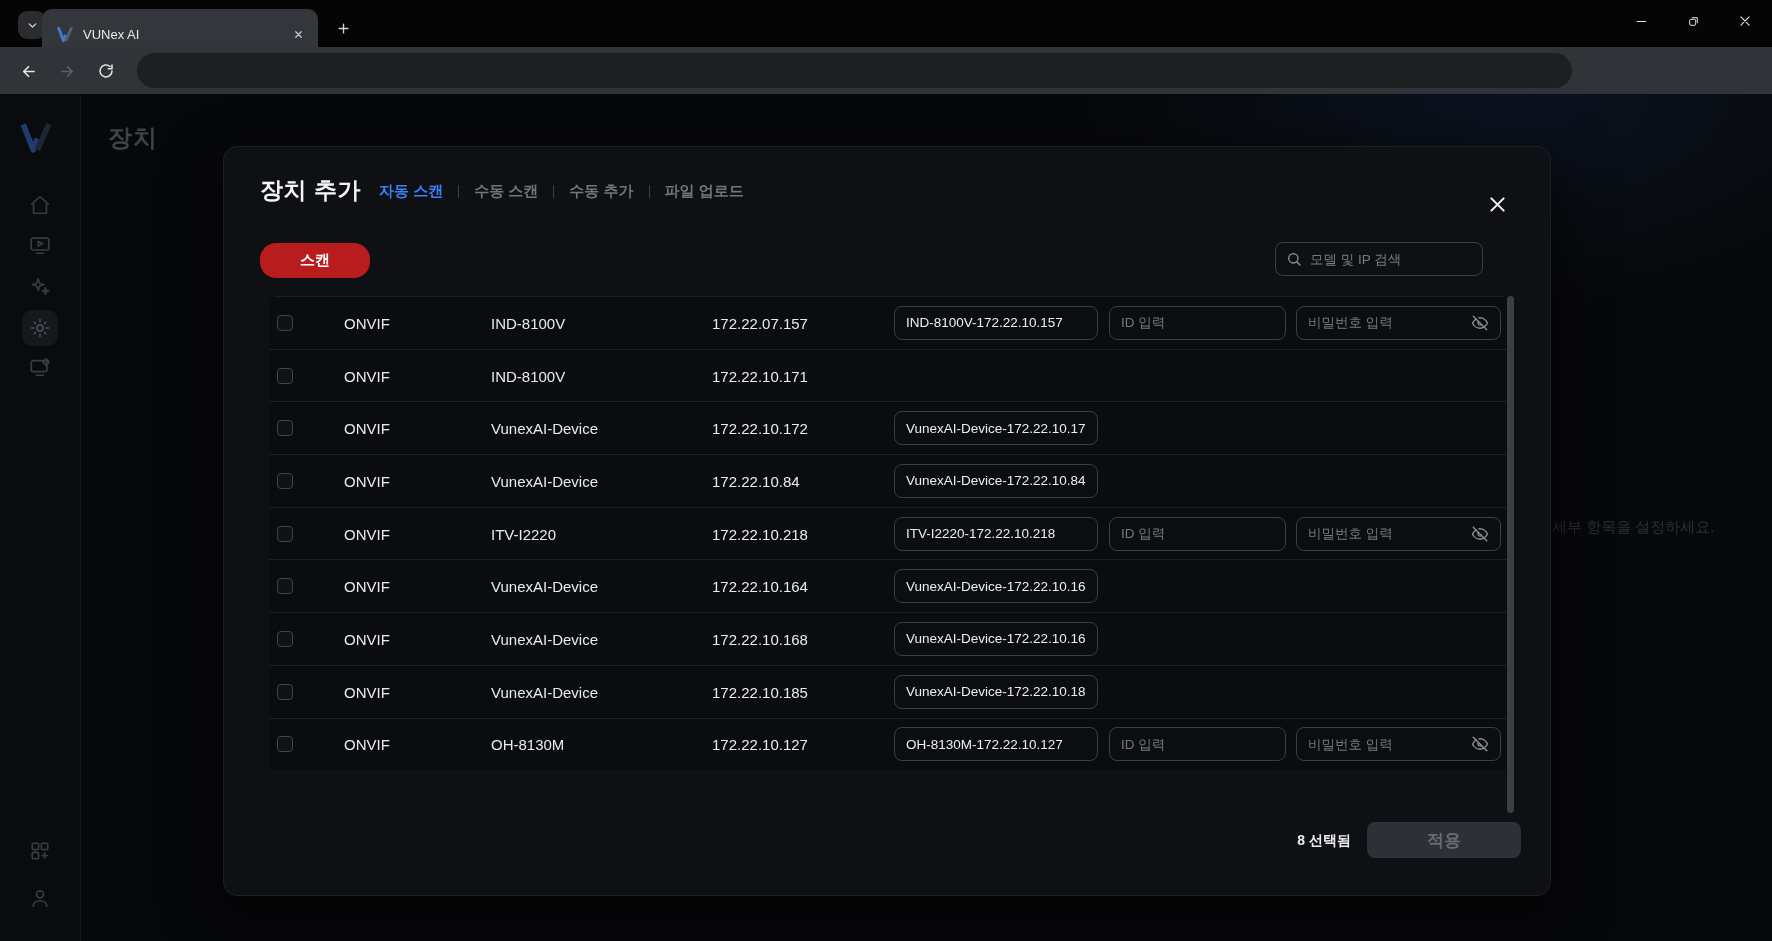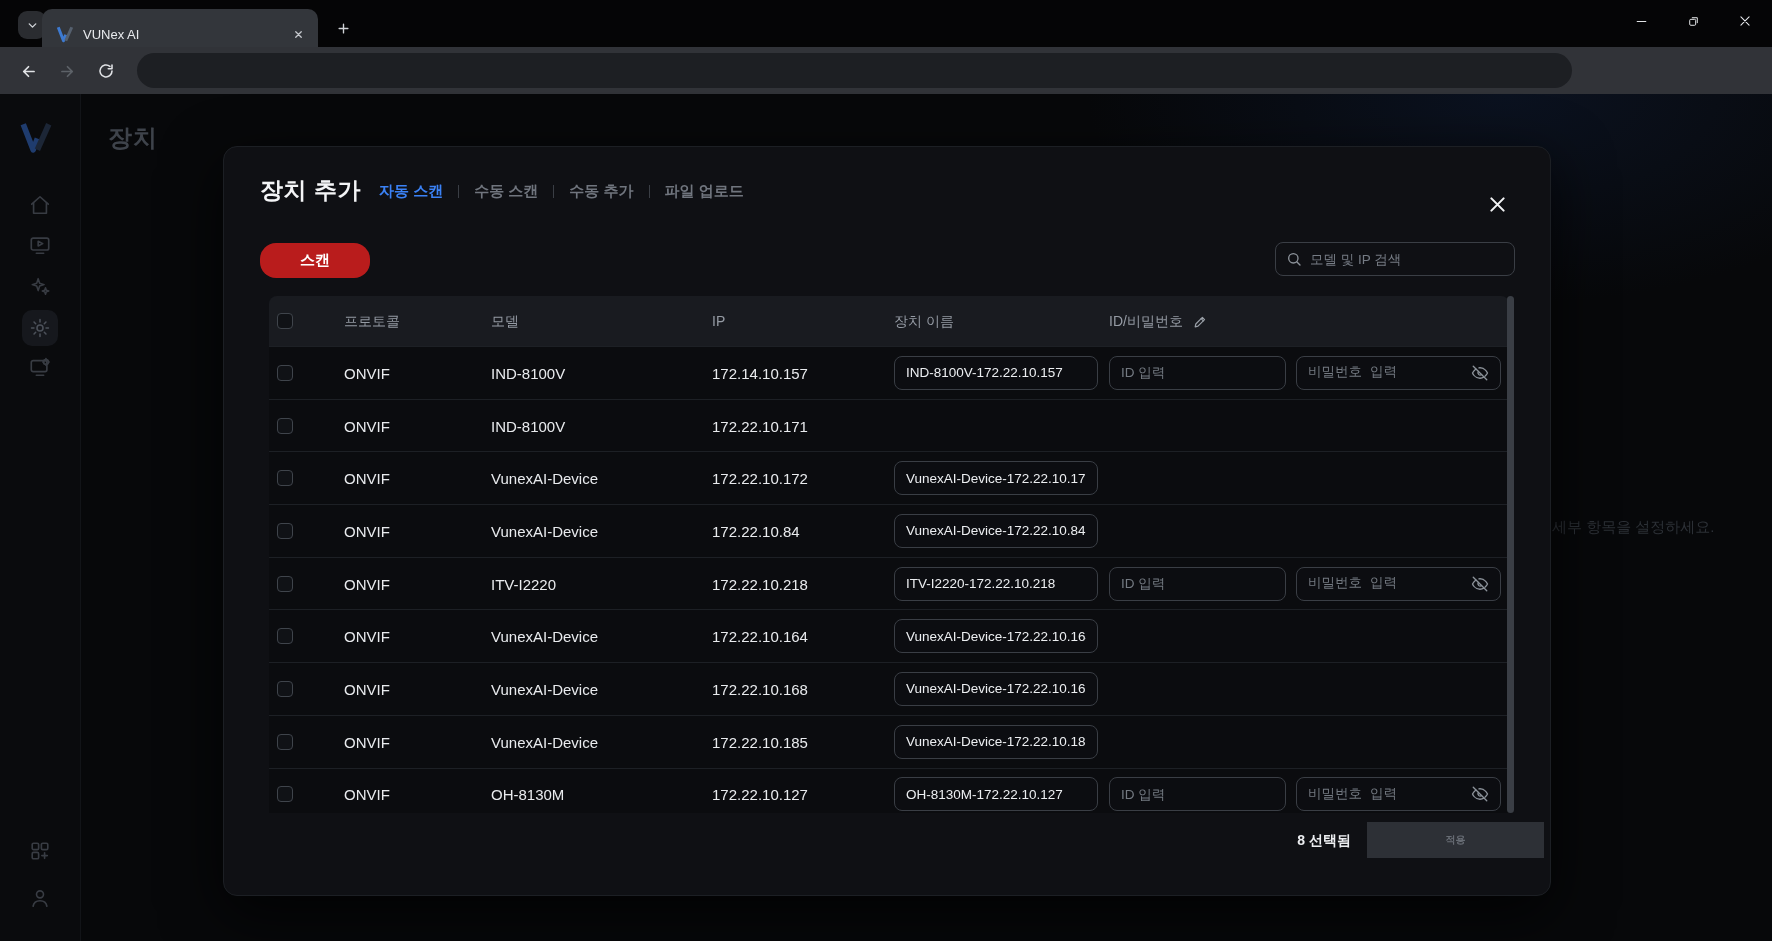--- a/index.html
+++ b/index.html
@@ -46,21 +46,21 @@
     box-shadow:0 18px 60px rgba(0,0,0,.75); z-index:10;padding-left:44px; }
   .modal-title { position:absolute; left:36px; top:28px; font-size:23px; font-weight:700; color:#f4f5f7; letter-spacing:.5px; }
   .modal-tabs { position:absolute; left:155px; top:35px; display:flex; align-items:center; gap:15px; font-size:15px; }
   .mtab { color:#70757e; font-weight:600; cursor:pointer; }
   .mtab.active { color:#3b82f6; }
   .tab-div { width:1px; height:13px; background:#3a3e45; }
   .modal-close { position:absolute; left:1258px; top:42px; width:30px; height:30px;
     display:flex; align-items:center; justify-content:center; color:#f1f2f4; }
   .scan-btn { position:absolute; left:36px; top:96px; width:110px; height:35px;
     background:#b91c1c; border:0; border-radius:16px; color:#fff; font-size:15px; font-weight:600; font-family:inherit; }
-  .search-box { position:absolute; left:1051px; top:95px; width:240px; height:34px;
+  .search-box { position:absolute; left:1051px; top:95px; width:208px; height:34px;
     border:1px solid #3a3e45; border-radius:8px; display:flex; align-items:center; padding:0 10px; gap:8px; color:#8d939b; }
   .search-box input { flex:1; background:transparent; border:0; outline:0; color:#cfd3d9;
     font-size:13.5px; font-family:inherit; min-width:0; }
   .search-box input::placeholder { color:#757b84; }
 
   
   .dev-table { position:absolute; left:45px; top:149px; width:1240px; height:517px;
     overflow:hidden; border-radius:8px 8px 0 0; }
   .t-header { position:relative; height:50px; background:#191b20; }
   .t-header .hlab { position:absolute; top:0; height:50px; line-height:50px; font-size:14px; color:#959ba4; }
@@ -72,30 +72,30 @@
   .col-protocol { left:75px; }  .col-model { left:222px; }  .col-ip { left:443px; }
   .col-name { left:625px; }  .col-id { left:840px; }
   .field { position:absolute; top:50%; transform:translateY(-50%); height:34px;
     border:1px solid #3a3e45; border-radius:8px; background:#0c0d11;
     display:flex; align-items:center; padding:0 11px; gap:6px; }
   .field input { flex:1; background:transparent; border:0; outline:0; color:#eceef1;
     font-size:13.5px; font-family:inherit; min-width:0; }
   .field input::placeholder { color:#747a82; }
   .f-name { left:625px; width:204px; }
   .f-id { left:840px; width:177px; }
-  .f-pw { left:1027px; width:205px; color:#8d939b;font-family:Liberation Mono, monospace; }
+  .f-pw { left:1027px; width:205px; color:#8d939b; }
   .hdr-cred { display:flex; align-items:center; gap:10px; }
   .scrollbar { position:absolute; left:1283px; top:149px; width:7px; height:517px;
     background:#3a3e45; border-radius:4px; }
 
   
   .sel-count { position:absolute; left:1000px; top:685px; width:127px; text-align:right;
     font-size:14px; font-weight:700; color:#eceef1; }
-  .apply-btn { position:absolute; left:1143px; top:675px; width:177px; height:36px;
-    background:#2d3036; border:0; border-radius:0; color:#686d75; font-size:10px; font-weight:600; font-family:inherit; }
+  .apply-btn { position:absolute; left:1143px; top:675px; width:154px; height:36px;
+    background:#2d3036; border:0; border-radius:8px; color:#686d75; font-size:17px; font-weight:600; font-family:inherit; }
 </style>
 </head>
 <body>
 
 <div class="titlebar">
   <div class="tab-search-btn">
     <span>
       <svg width="13" height="13" viewBox="0 0 24 24" fill="none" stroke="currentColor" stroke-width="2.6" stroke-linecap="round" stroke-linejoin="round">
           <path d="M6 9l6 6 6-6"></path>
         </svg>
@@ -266,42 +266,26 @@
     <span>
       <svg width="16" height="16" viewBox="0 0 24 24" fill="none" stroke="currentColor" stroke-width="2" stroke-linecap="round">
           <circle cx="11" cy="11" r="7"></circle>
           <path d="M16.5 16.5L21 21"></path>
         </svg>
     </span>
     <input placeholder="모델 및 IP 검색" style="">
   </div>
 
   <div class="dev-table">
-    <div class="t-header">
-      <span class="chk"></span>
-      <span class="hlab col-protocol">프로토콜</span>
-      <span class="hlab col-model">모델</span>
-      <span class="hlab col-ip">IP</span>
-      <span class="hlab col-name">장치 이름</span>
-      <span class="hlab col-id hdr-cred">
-        <span>ID/비밀번호</span>
-        <span style="color:#9aa0a8">
-          <svg width="15" height="15" viewBox="0 0 24 24" fill="none" stroke="currentColor" stroke-width="1.9" stroke-linecap="round" stroke-linejoin="round">
-              <path d="M15 5.5l3.5 3.5L8 19.5l-4.5 1 1-4.5z"></path>
-              <path d="M13 7.5l3.5 3.5"></path>
-            </svg>
-        </span>
-      </span>
-    </div>
     <div>
         <div class="t-row">
     <span class="chk"></span>
     <span class="cell col-protocol">ONVIF</span>
     <span class="cell col-model">IND-8100V</span>
-    <span class="cell col-ip">172.14.10.157</span>
+    <span class="cell col-ip">172.22.07.157</span>
     <span class="field f-name">
       <input value="IND-8100V-172.22.10.157" style="">
     </span>
     <span>
       <span class="field f-id">
         <input placeholder="ID 입력" style="">
       </span>
       <span class="field f-pw">
         <input placeholder="비밀번호 입력" style="">
         <span>

